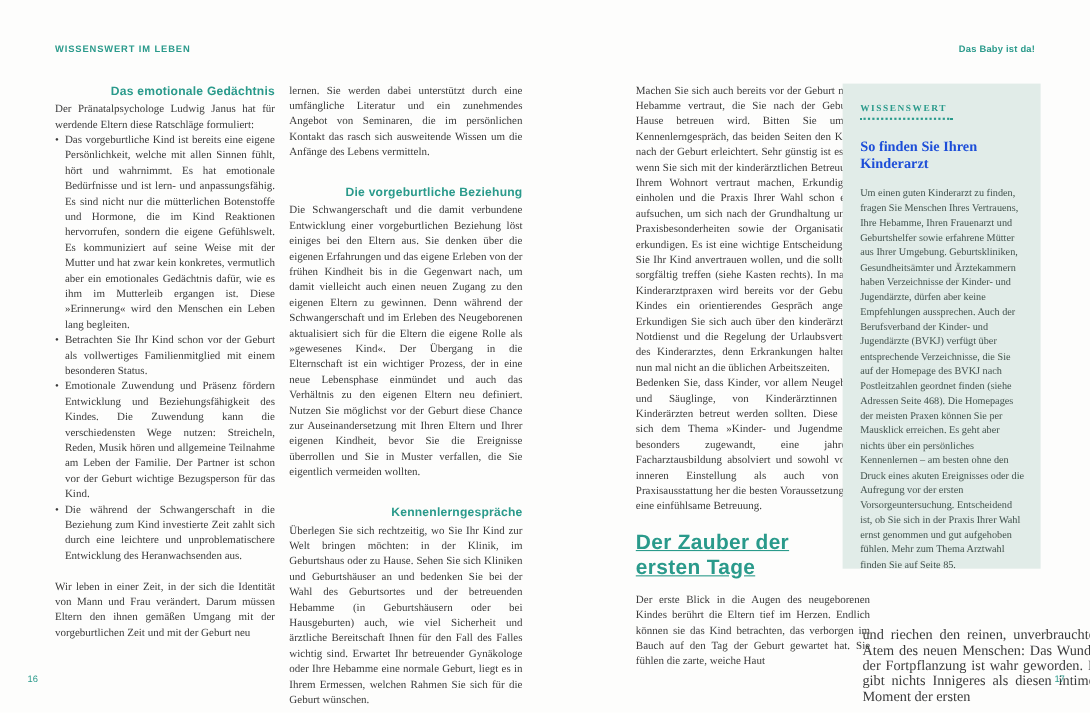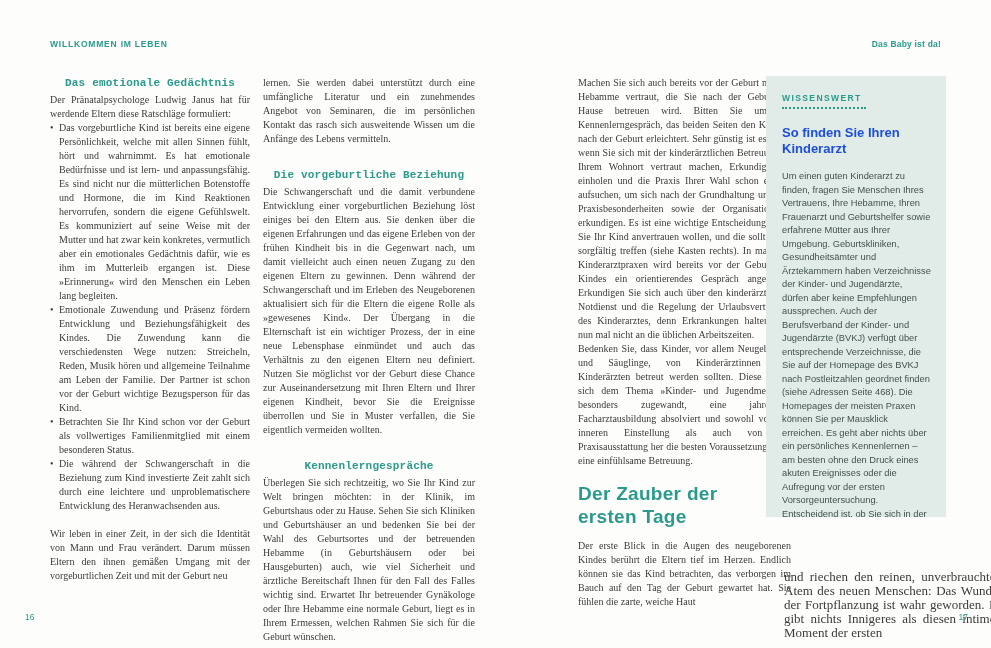--- a/index.html
+++ b/index.html
@@ -36,26 +36,26 @@
     text-align: justify;
   }
   .col1 { left: 50px;  width: 200px; }
   .col2 { left: 263px; width: 212px; }
   .col3 { left: 578px; width: 213px; }
 
   .col p { margin: 0; }
   .col .para-gap { margin-top: 14px; }
 
   .col-heading {
-    font-family: Liberation Mono, monospace;
+    font-family: Liberation Sans, sans-serif;
     font-size: 11px;
     font-weight: bold;
     color: #2a9a8b;
     margin: 0 0 3px 0;
-    text-align: center;
+    text-align: right;
     letter-spacing: 0.2px;
   }
   .col-heading.mt { margin-top: 22px; }
 
   ul.bullets { list-style: none; margin: 0; padding: 0; }
   ul.bullets li { position: relative; padding-left: 9px; }
   ul.bullets li::before {
     content: "\2022";
     position: absolute;
     left: 0; top: 0;
@@ -66,33 +66,34 @@
   .big-heading {
     font-family: "Liberation Sans", sans-serif;
     font-size: 19px;
     line-height: 22.5px;
     font-weight: bold;
     color: #2a9a8b;
     margin: 15px 0 11px 0;
     width: 170px;
     text-align: left;
     letter-spacing: 0.3px;
+    text-decoration: underline;
   }
 
   
   .infobox {
     position: absolute;
     left: 766px;
     top: 76px;
     width: 180px;
     height: 441px;
     box-sizing: border-box;
     background: #e1ece8;
     padding: 17px 15px 14px 16px;
-    font-family: Liberation Sans, sans-serif;
+    font-family: Liberation Serif, serif;
     color: #41514c;
     overflow: hidden;
   }
   .infobox-kicker {
     color: #2a9a8b;
     font-size: 8.5px;
     font-weight: bold;
     letter-spacing: 1.4px;
   }
   .dotted-divider {
@@ -137,30 +138,30 @@
     margin-top: 19px;
   }
   .pn-left  { left: 25px; }
   .pn-right { right: 23px; text-align: center; }
 </style>
 </head>
 <body>
 
 <div class="spread">
 
-  <div class="running-head rh-left">WILLKOMMEN IM LEBEN</div>
+  <div class="running-head rh-left">WISSENSWERT IM LEBEN</div>
   <div class="running-head rh-right">Das Baby ist da!</div>
 
   <div class="col col1">
     <h3 class="col-heading">Das emotionale Gedächtnis</h3>
     <p>Der Pränatalpsychologe Ludwig Janus hat für werdende Eltern diese Ratschläge formuliert:</p>
     <ul class="bullets">
       <li>Das vorgeburtliche Kind ist bereits eine eigene Persönlichkeit, welche mit allen Sinnen fühlt, hört und wahrnimmt. Es hat emotionale Bedürfnisse und ist lern- und anpassungsfähig. Es sind nicht nur die mütterlichen Botenstoffe und Hormone, die im Kind Reaktionen hervorrufen, sondern die eigene Gefühlswelt. Es kommuniziert auf seine Weise mit der Mutter und hat zwar kein konkretes, vermutlich aber ein emotionales Gedächtnis dafür, wie es ihm im Mutterleib ergangen ist. Diese »Erinnerung« wird den Menschen ein Leben lang begleiten.</li>
+      <li>Betrachten Sie Ihr Kind schon vor der Geburt als vollwertiges Familienmitglied mit einem besonderen Status.</li>
       <li>Emotionale Zuwendung und Präsenz fördern Entwicklung und Beziehungsfähigkeit des Kindes. Die Zuwendung kann die verschiedensten Wege nutzen: Streicheln, Reden, Musik hören und allgemeine Teilnahme am Leben der Familie. Der Partner ist schon vor der Geburt wichtige Bezugsperson für das Kind.</li>
-      <li>Betrachten Sie Ihr Kind schon vor der Geburt als vollwertiges Familienmitglied mit einem besonderen Status.</li>
       <li>Die während der Schwangerschaft in die Beziehung zum Kind investierte Zeit zahlt sich durch eine leichtere und unproblematischere Entwicklung des Heranwachsenden aus.</li>
     </ul>
     <p class="para-gap">Wir leben in einer Zeit, in der sich die Identität von Mann und Frau verändert. Darum müssen Eltern den ihnen gemäßen Umgang mit der vorgeburtlichen Zeit und mit der Geburt neu</p>
   </div>
 
   <div class="col col2">
     <p>lernen. Sie werden dabei unterstützt durch eine umfängliche Literatur und ein zunehmendes Angebot von Seminaren, die im persönlichen Kontakt das rasch sich ausweitende Wissen um die Anfänge des Lebens vermitteln.</p>
     <h3 class="col-heading mt">Die vorgeburtliche Beziehung</h3>
     <p>Die Schwangerschaft und die damit verbundene Entwicklung einer vorgeburtlichen Beziehung löst einiges bei den Eltern aus. Sie denken über die eigenen Erfahrungen und das eigene Erleben von der frühen Kindheit bis in die Gegenwart nach, um damit vielleicht auch einen neuen Zugang zu den eigenen Eltern zu gewinnen. Denn während der Schwangerschaft und im Erleben des Neugeborenen aktualisiert sich für die Eltern die eigene Rolle als »gewesenes Kind«. Der Übergang in die Elternschaft ist ein wichtiger Prozess, der in eine neue Lebensphase einmündet und auch das Verhältnis zu den eigenen Eltern neu definiert. Nutzen Sie möglichst vor der Geburt diese Chance zur Auseinandersetzung mit Ihren Eltern und Ihrer eigenen Kindheit, bevor Sie die Ereignisse überrollen und Sie in Muster verfallen, die Sie eigentlich vermeiden wollten.</p>
     <h3 class="col-heading mt">Kennenlerngespräche</h3>

